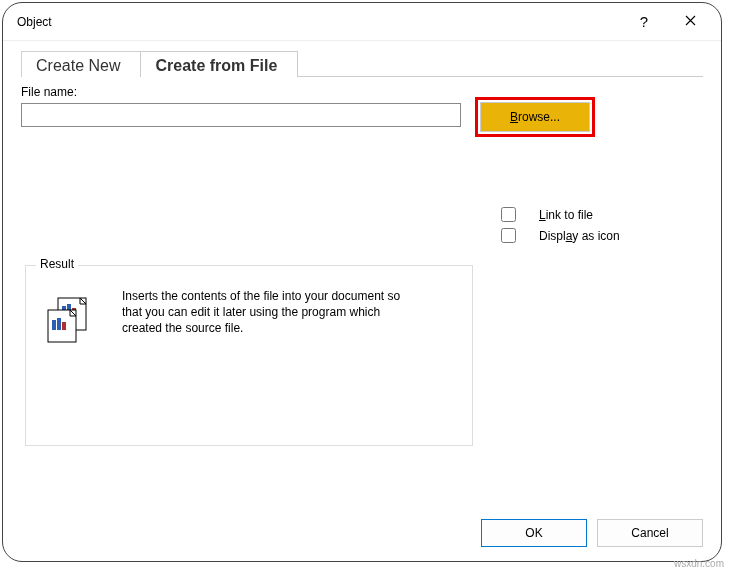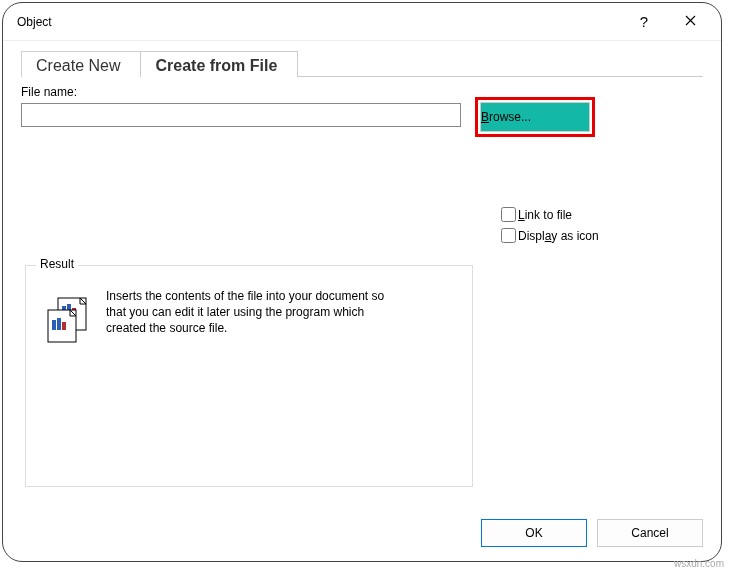--- a/index.html
+++ b/index.html
@@ -113,67 +113,67 @@
     }
     .browse-wrap {
       border: 3px solid #e60000;
       padding: 2px;
       margin-top: -6px;
     }
     .browse-btn {
       width: 110px;
       height: 30px;
       border: 1px solid #ccc;
-      background: #14b8a6;
-      text-align: left;
+      background: #eab308;
+      text-align: center;
       line-height: 28px;
       cursor: pointer;
     }
     .browse-btn .u { text-decoration: underline; }
     .checks {
       position: absolute;
       left: 480px;
       top: 130px;
     }
     .check-row {
       display: flex;
       align-items: flex-end;
-      gap: 2px;
+      gap: 23px;
       margin-bottom: 6px;
     }
     .check-row input[type="checkbox"] {
       width: 15px;
       height: 15px;
       margin: 0;
       accent-color: #666;
     }
     .check-row label .u { text-decoration: underline; }
 
     .result-group {
       position: absolute;
       left: 4px;
       top: 188px;
       width: 448px;
-      height: 222px;
+      height: 181px;
       border: 1px solid #ddd;
       border-radius: 0;
     }
     .result-legend {
       position: absolute;
       top: -9px;
       left: 10px;
       background: #fff;
       padding: 0 4px;
       font-size: 12px;
       color: #000;
     }
     .result-content {
       display: flex;
       padding: 22px 18px;
-      gap: 12px;
+      gap: 28px;
       align-items: flex-start;
     }
     .result-icon {
       width: 50px;
       height: 48px;
       flex-shrink: 0;
       margin-top: 8px;
     }
     .result-text {
       color: #000;

